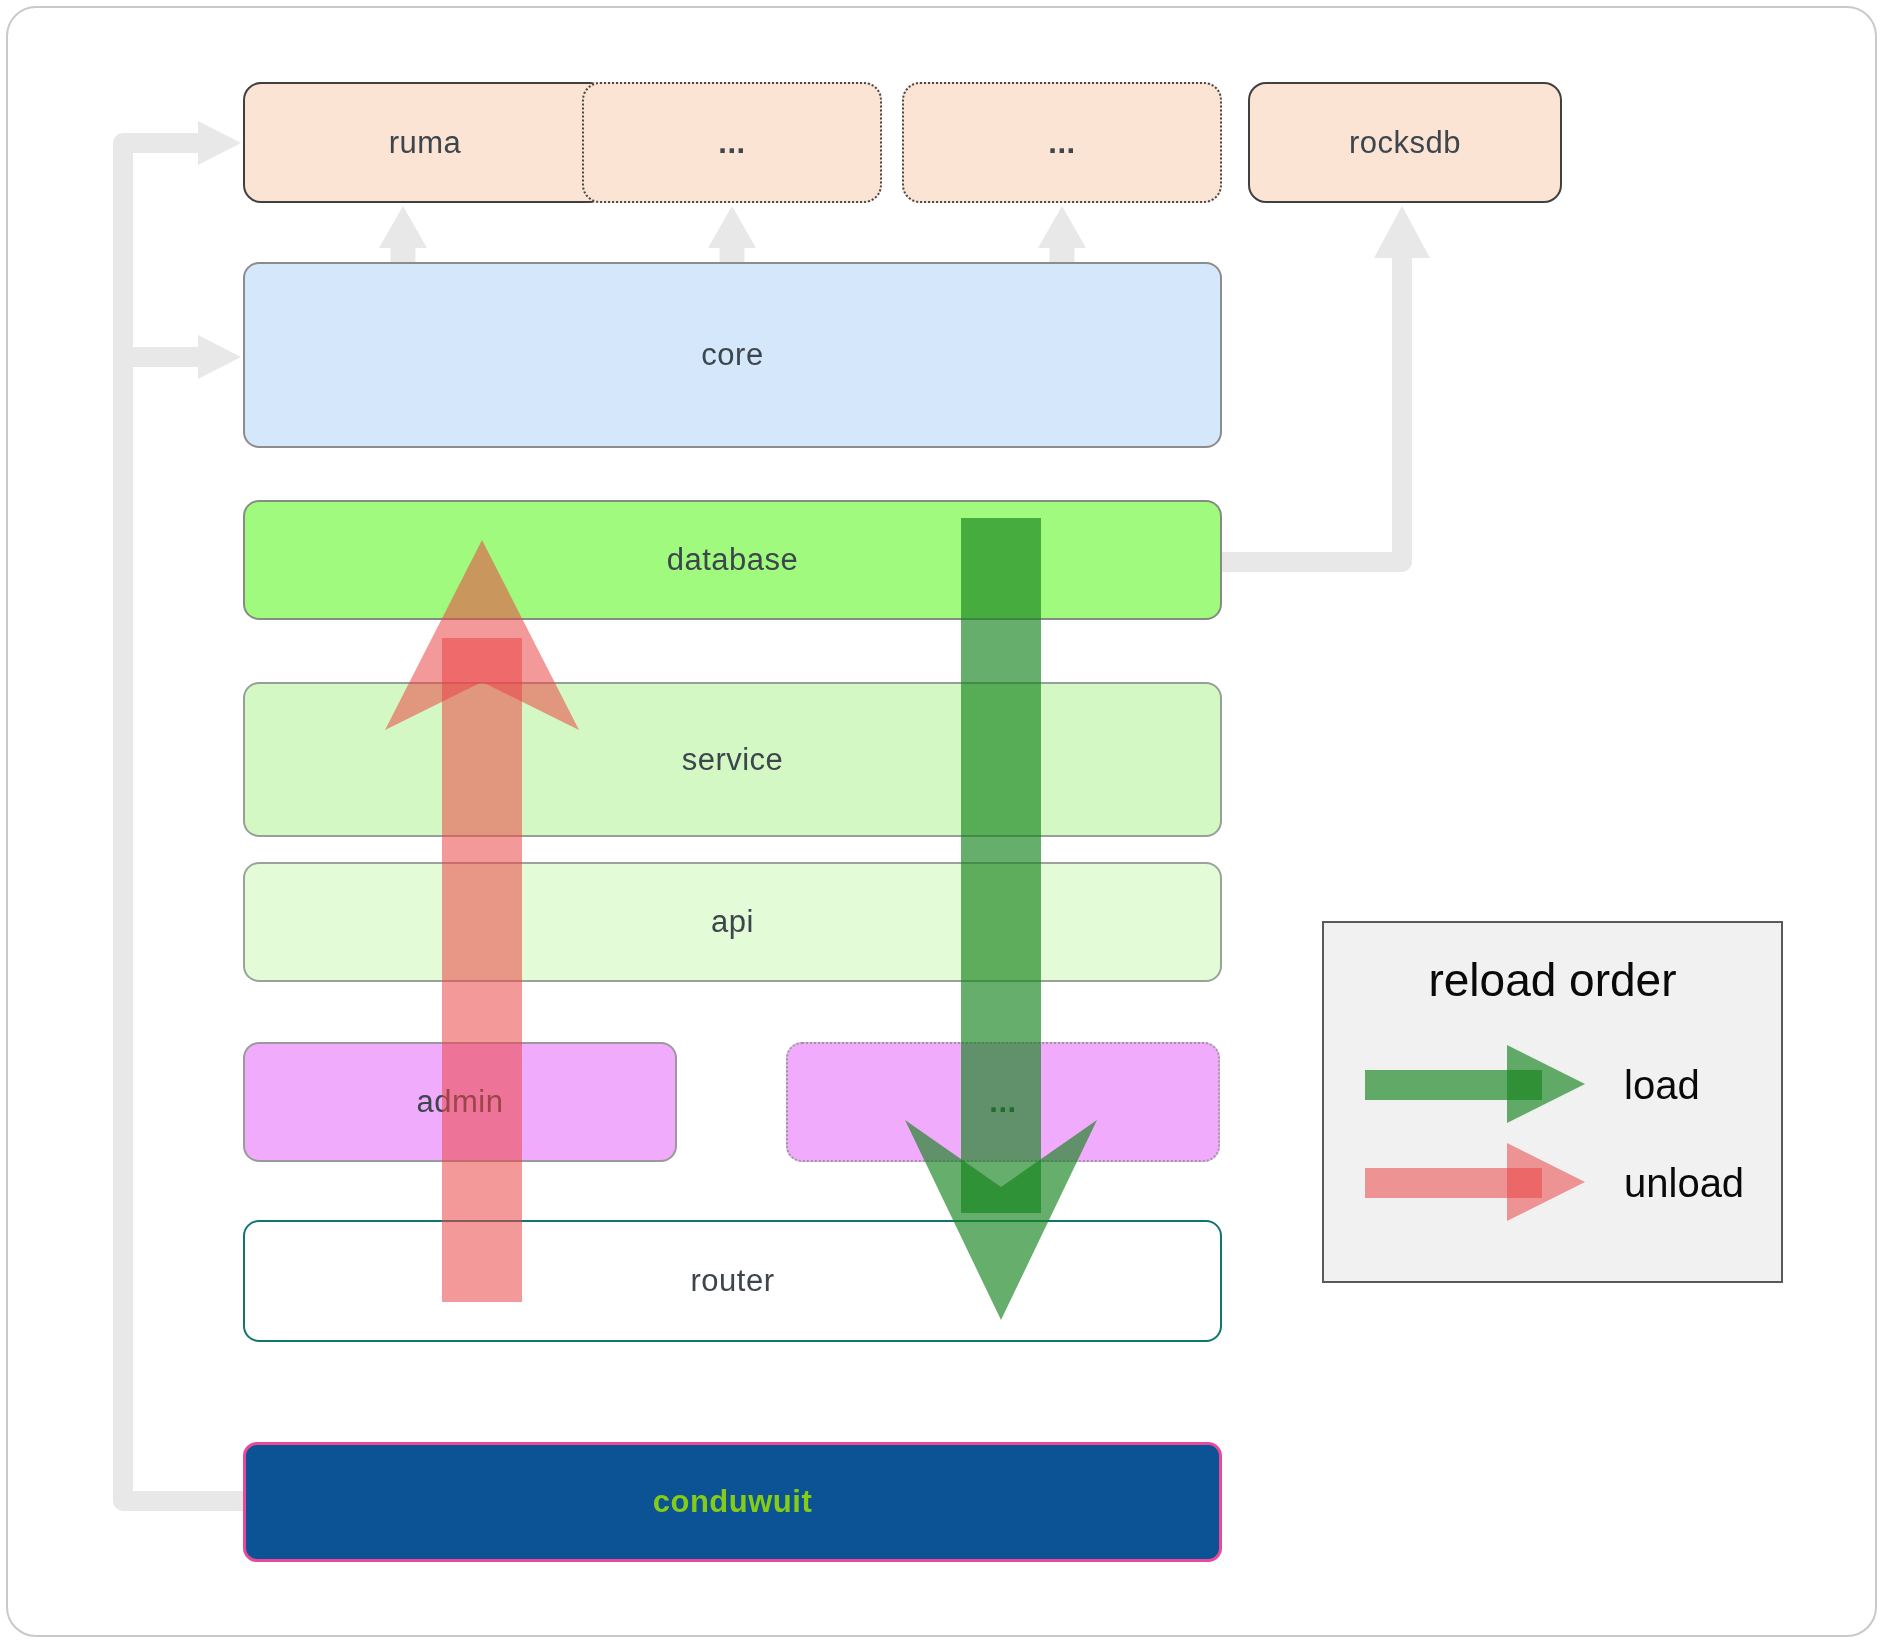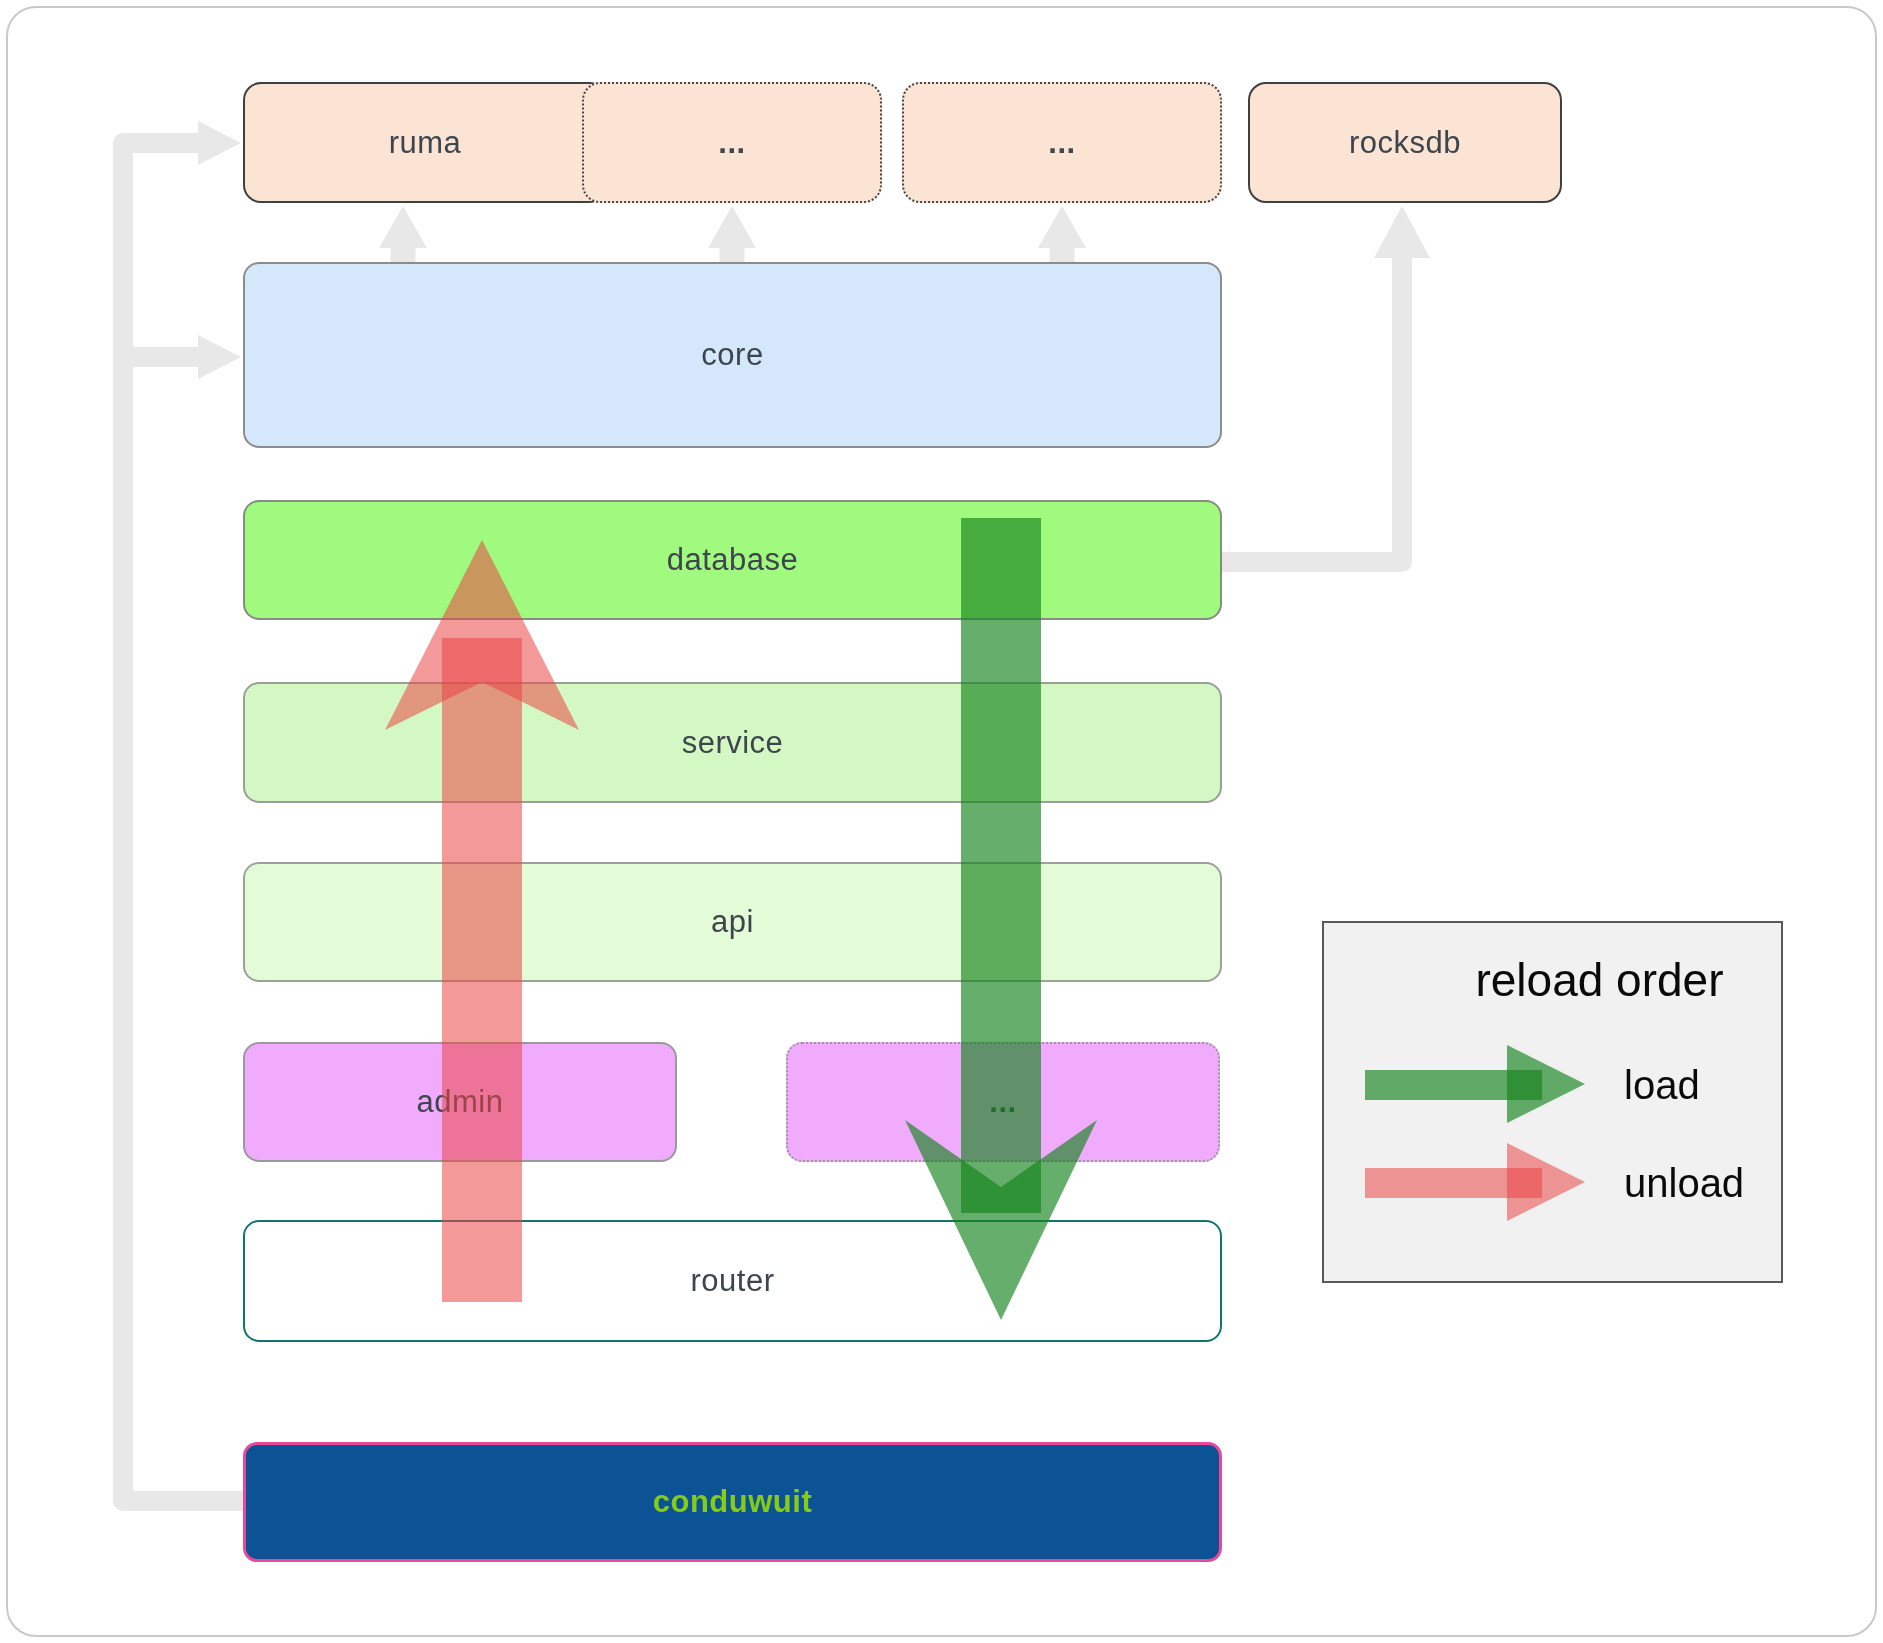--- a/index.html
+++ b/index.html
@@ -28,21 +28,21 @@
   .dotted-light{border:2px dotted #999999 !important;}
   .white{background:#ffffff;border:2px solid #0f766e;}
   .navy{background:#0b5394;border:3px solid #ec4899;border-radius:14px;color:#84cc16;font-weight:600;}
   .dots-label{font-weight:700;}
   .legend{
     position:absolute;left:1322px;top:921px;width:461px;height:362px;
     background:#f1f1f1;border:2.5px solid #595959;box-sizing:border-box;
   }
   .legend-title{
     position:absolute;left:0;top:30px;width:100%;text-align:center;
-    font-size:46px;color:#0a0a0a;font-weight:400;margin-left:47px;
+    font-size:46px;color:#0a0a0a;font-weight:400;
   }
   .legend-row-label{
     position:absolute;font-size:40px;color:#0a0a0a;font-weight:400;
   }
   .lg-shaft{position:absolute;}
   .lg-head{position:absolute;clip-path:polygon(0 0,100% 50%,0 100%);}
   .green-fill{background:rgba(20,130,28,0.65);}
   .red-fill{background:rgba(235,70,70,0.55);}
 </style>
 </head>
@@ -82,21 +82,21 @@
   <div class="node peach solid-dark" style="left:1248px;top:82px;width:314px;height:121px;">
     <span>rocksdb</span>
   </div>
 
   <div class="node blue" style="left:243px;top:262px;width:979px;height:186px;">
     <span>core</span>
   </div>
   <div class="node green-bright" style="left:243px;top:500px;width:979px;height:120px;">
     <span>database</span>
   </div>
-  <div class="node green-light" style="left:243px;top:682px;width:979px;height:121px;">
+  <div class="node green-light" style="left:243px;top:682px;width:979px;height:155px;">
     <span>service</span>
   </div>
   <div class="node green-lighter" style="left:243px;top:862px;width:979px;height:120px;">
     <span>api</span>
   </div>
 
   <div class="node green-palest" style="left:243px;top:1042px;width:434px;height:120px;">
     <span>admin</span>
   </div>
   <div class="node green-palest dotted-light" style="left:786px;top:1042px;width:434px;height:120px;">

